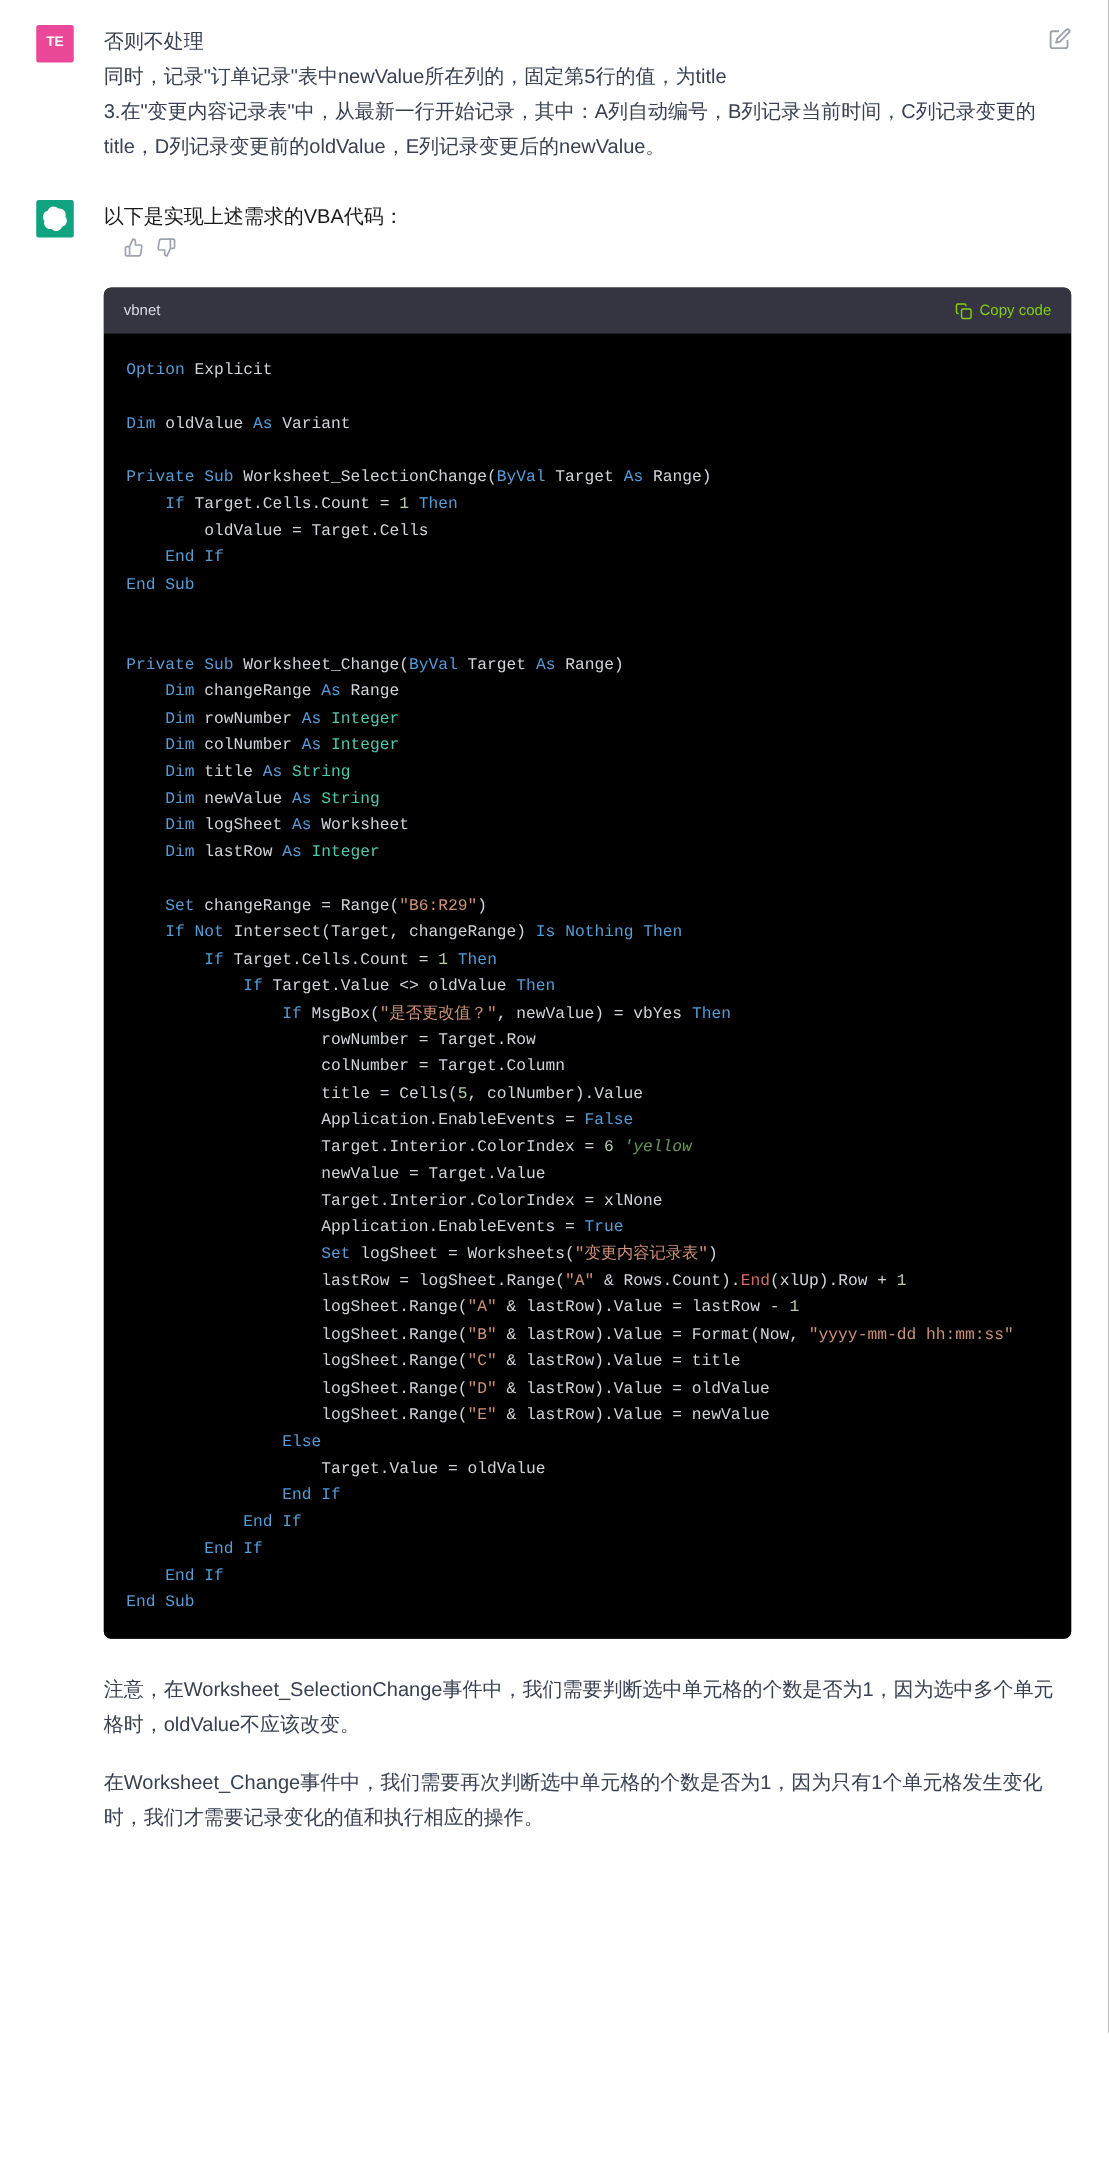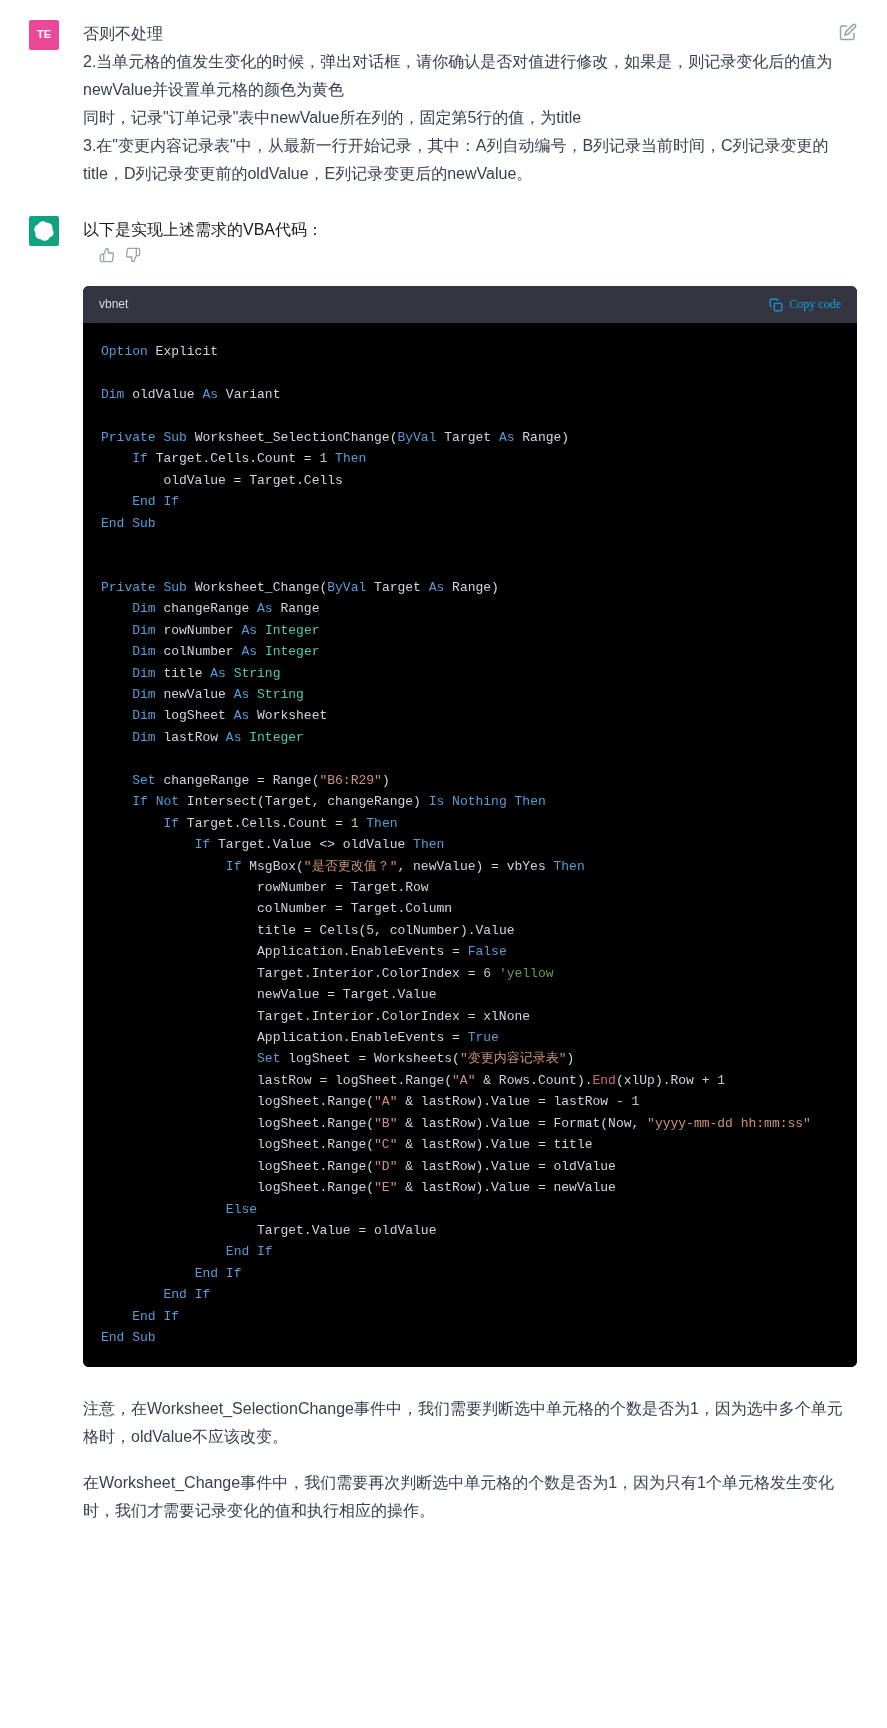--- a/index.html
+++ b/index.html
@@ -13,42 +13,41 @@
 .msg-body { flex: 1; min-width: 0; }
 .user-text { color: #374151; }
 .user-text p { margin: 0; }
 .edit-icon { position: absolute; top: 2px; right: 0; width: 18px; height: 18px; color: #9ca3af; cursor: pointer; }
 .ai-row { display: flex; align-items: flex-start; flex-direction: column; }
 .ai-text { flex: 1; }
 .feedback { display: flex; gap: 10px; margin-left: 16px; color: #9ca3af; }
 .feedback svg { width: 16px; height: 16px; cursor: pointer; }
 .code-wrap { margin-top: 14px; border-radius: 6px; overflow: hidden; background: #000; }
 .code-head { background: #343541; color: #d9d9e3; font-size: 12px; padding: 8px 16px; display: flex; justify-content: space-between; align-items: flex-start; }
-.copy-btn { display: flex; align-items: center; gap: 6px; cursor: pointer; color: #0ea5e9; font-size: 12px; font-family: Liberation Serif, serif; }
+.copy-btn { display: flex; align-items: center; gap: 6px; cursor: pointer; color: #84cc16; font-size: 12px; }
 .copy-btn svg { width: 14px; height: 14px; }
 pre.code { background: #000; color: #d1d5db; font-family: "Consolas","Courier New",monospace; font-size: 13px; line-height: 1.65; padding: 18px; overflow-x: auto; white-space: pre; }
 .kw { color: #569cd6; }
 .type { color: #4ec9b0; }
 .str { color: #ce9178; }
 .num { color: #b5cea8; }
-.comment { color: #6a9955; }
+.comment { color: #6a9955; font-style: italic; }
 .ident { color: #d16969; }
 .note { color: #374151; }
 .note p { margin-bottom: 18px; }
 </style>
 </head>
 <body>
 
 <div class="page">
 
   <div class="msg">
     <div class="avatar user">TE</div>
     <div class="msg-body user-text">
       <p>否则不处理</p>
-      <p>2.当单元格的值发生变化的时候，弹出对话框，请你确认是否对值进行修改，如果是，则记录变化后的值为newValue并设置单元格的颜色为黄色</p>
       <p>同时，记录"订单记录"表中newValue所在列的，固定第5行的值，为title</p>
       <p>3.在"变更内容记录表"中，从最新一行开始记录，其中：A列自动编号，B列记录当前时间，C列记录变更的title，D列记录变更前的oldValue，E列记录变更后的newValue。</p>
     </div>
     <span class="edit-icon">
       <svg viewBox="0 0 24 24" fill="none" stroke="currentColor" stroke-width="2">
           <path d="M11 4H4a2 2 0 0 0-2 2v14a2 2 0 0 0 2 2h14a2 2 0 0 0 2-2v-7"></path>
           <path d="M18.5 2.5a2.12 2.12 0 0 1 3 3L12 15l-4 1 1-4 9.5-9.5z"></path>
         </svg>
     </span>
   </div>

